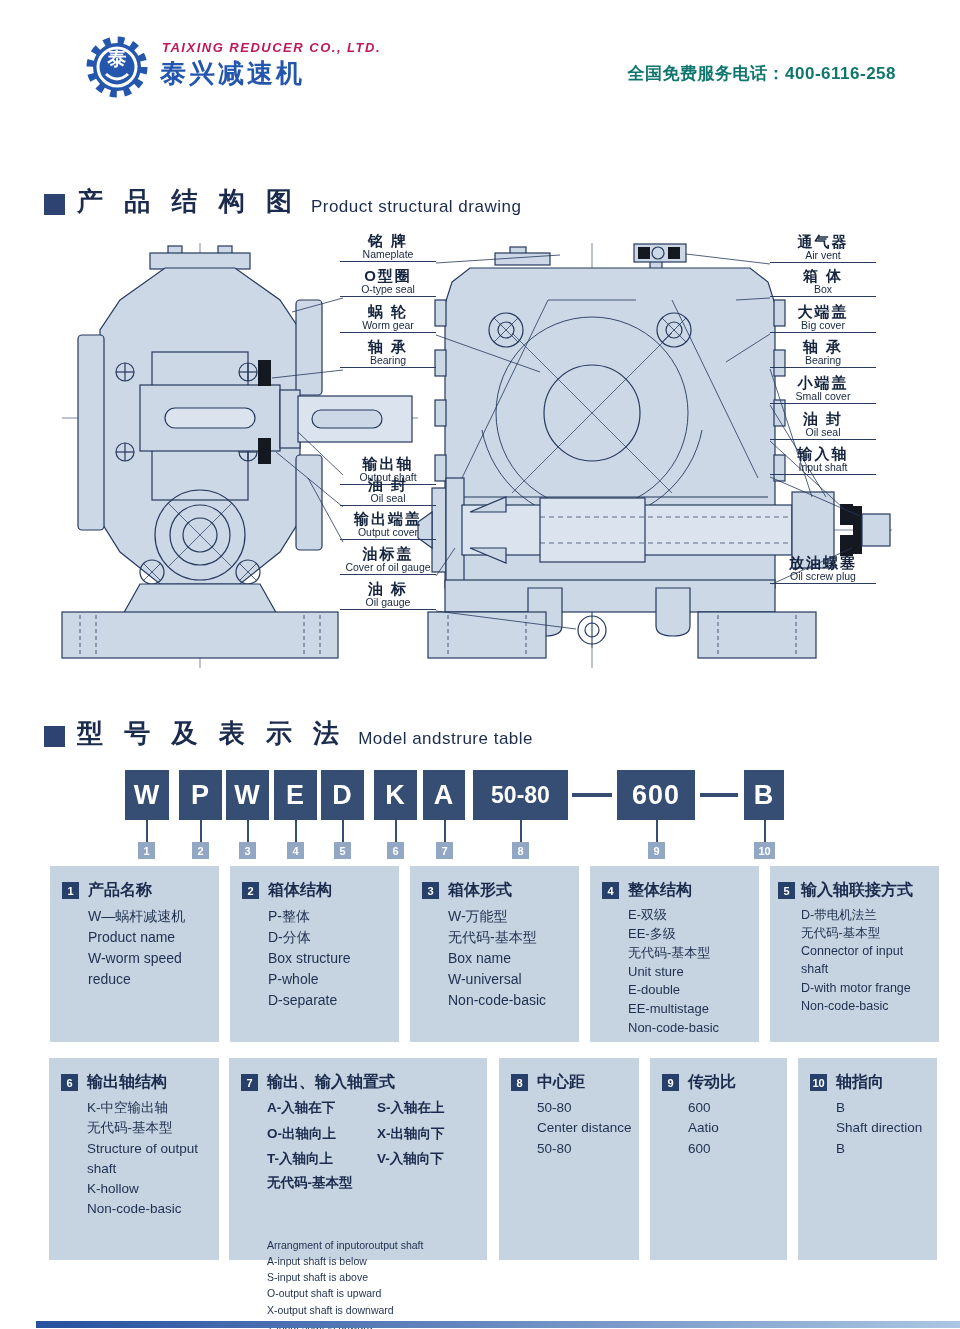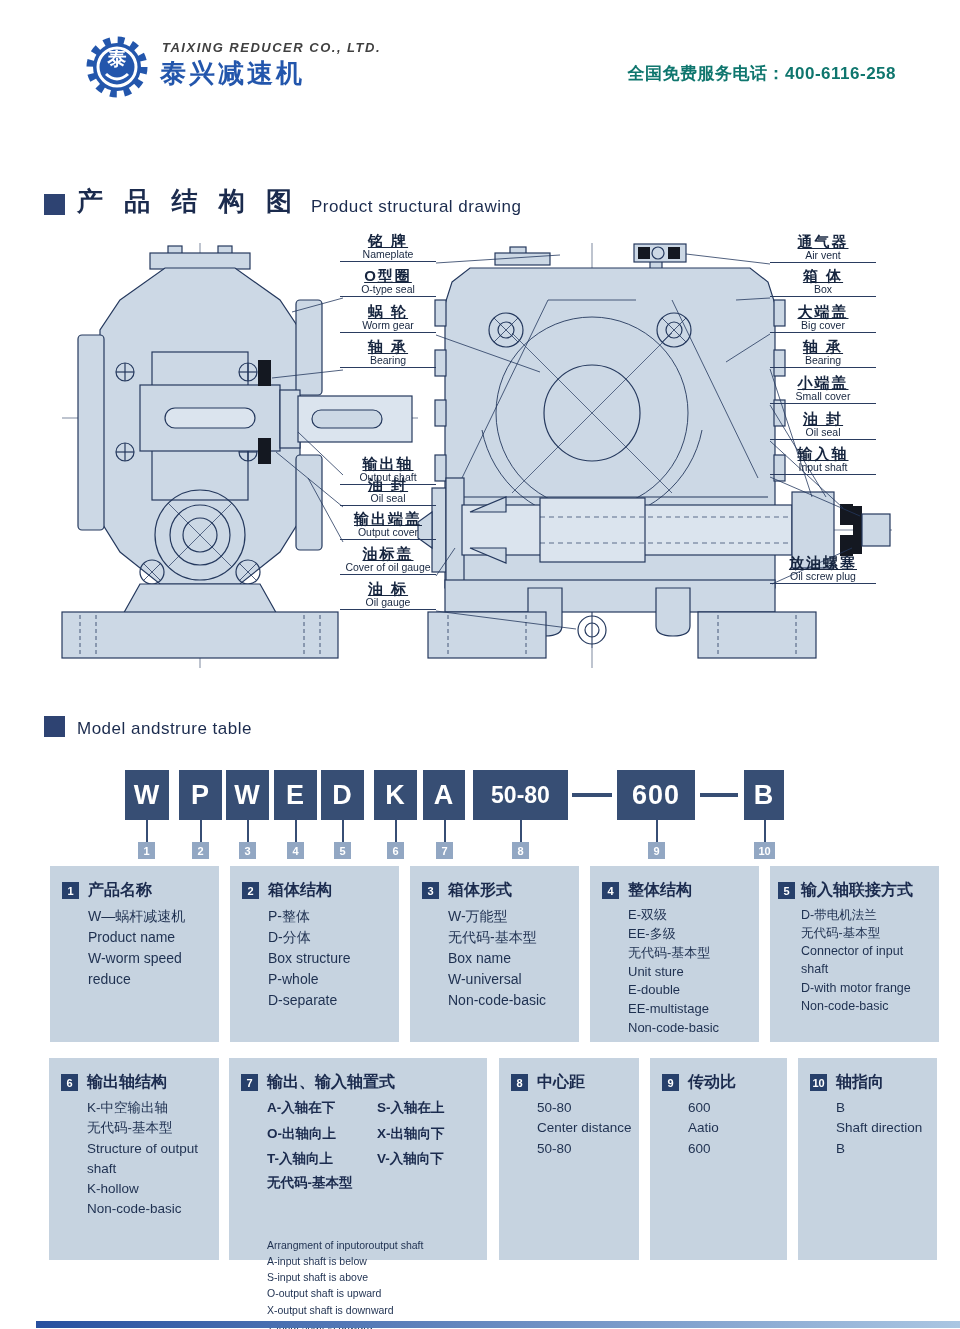--- a/index.html
+++ b/index.html
@@ -5,31 +5,31 @@
   html,body{margin:0;padding:0;}
   body{
     width:960px;height:1329px;position:relative;overflow:hidden;
     background:#ffffff;
     font-family:"Liberation Sans","DejaVu Sans",sans-serif;
     color:#1e3050;
   }
   .abs{position:absolute;}
   
   .logo{left:84px;top:34px;width:66px;height:66px;}
-  .company-en{left:162px;top:40px;font-size:13px;font-style:italic;letter-spacing:1.5px;color:#404040;font-weight:bold;}
+  .company-en{left:162px;top:40px;font-size:13px;font-style:italic;letter-spacing:1.5px;color:#be185d;font-weight:bold;}
   .company-cn{left:160px;top:56px;font-size:26px;font-weight:bold;letter-spacing:3px;color:#2356ac;}
   .hotline{right:64px;top:62px;font-size:17px;font-weight:bold;color:#0f766e;letter-spacing:0.5px;}
   
   .sec-title{left:44px;display:flex;align-items:flex-end;gap:12px;}
   .sec-title .bullet{width:21px;height:21px;background:#2e4372;margin-bottom:4px;}
   .sec-title .cn{font-size:26px;font-weight:bold;letter-spacing:7px;color:#1b2b4e;}
   .sec-title .en{font-size:17px;color:#1b2b4e;margin-bottom:2px;letter-spacing:0.5px;}
   
   .dlabel{text-align:center;border-bottom:1px solid #2a3c60;padding-bottom:1px;}
-  .dlabel .cn{display:block;font-size:15px;font-weight:bold;line-height:16px;letter-spacing:2px;color:#16253f;white-space:nowrap;text-decoration:underline;}
+  .dlabel .cn{display:block;font-size:15px;font-weight:bold;line-height:16px;letter-spacing:2px;color:#16253f;white-space:nowrap;}
   .dlabel .en{display:block;font-size:10.5px;line-height:11px;color:#16253f;white-space:nowrap;}
   .dl-c{left:340px;width:96px;}
   .dl-r{left:770px;width:106px;}
   
   .code-box{top:770px;height:50px;background:#374e74;color:#fff;font-weight:bold;
     display:flex;align-items:center;justify-content:center;font-size:27px;letter-spacing:1px;}
   .code-box.small-font{font-size:23px;letter-spacing:0;}
   .code-dash{top:793px;height:4px;background:#374e74;}
   .code-line{top:820px;width:2px;height:22px;background:#374e74;}
   .code-num{top:842px;height:17px;background:#92a7c3;color:#fff;font-size:11px;font-weight:bold;
@@ -293,20 +293,21 @@
     <span class="cn">输入轴</span>
     <span class="en">Input shaft</span>
   </div>
 <div class="abs dlabel dl-r" style="top:555px;">
     <span class="cn">放油螺塞</span>
     <span class="en">Oil screw plug</span>
   </div>
 
 <div class="abs sec-title" style="top:716px;">
   <div class="bullet"></div>
+  <div class="cn">型 号 及 表 示 法</div>
   <div class="en">Model andstrure table</div>
 </div>
 
 <div class="abs code-box" style="left:125px;width:44px;">W</div>
 <div class="abs code-box" style="left:179px;width:43px;">P</div>
 <div class="abs code-box" style="left:226px;width:43px;">W</div>
 <div class="abs code-box" style="left:274px;width:43px;">E</div>
 <div class="abs code-box" style="left:321px;width:43px;">D</div>
 <div class="abs code-box" style="left:374px;width:43px;">K</div>
 <div class="abs code-box" style="left:423px;width:42px;">A</div>

